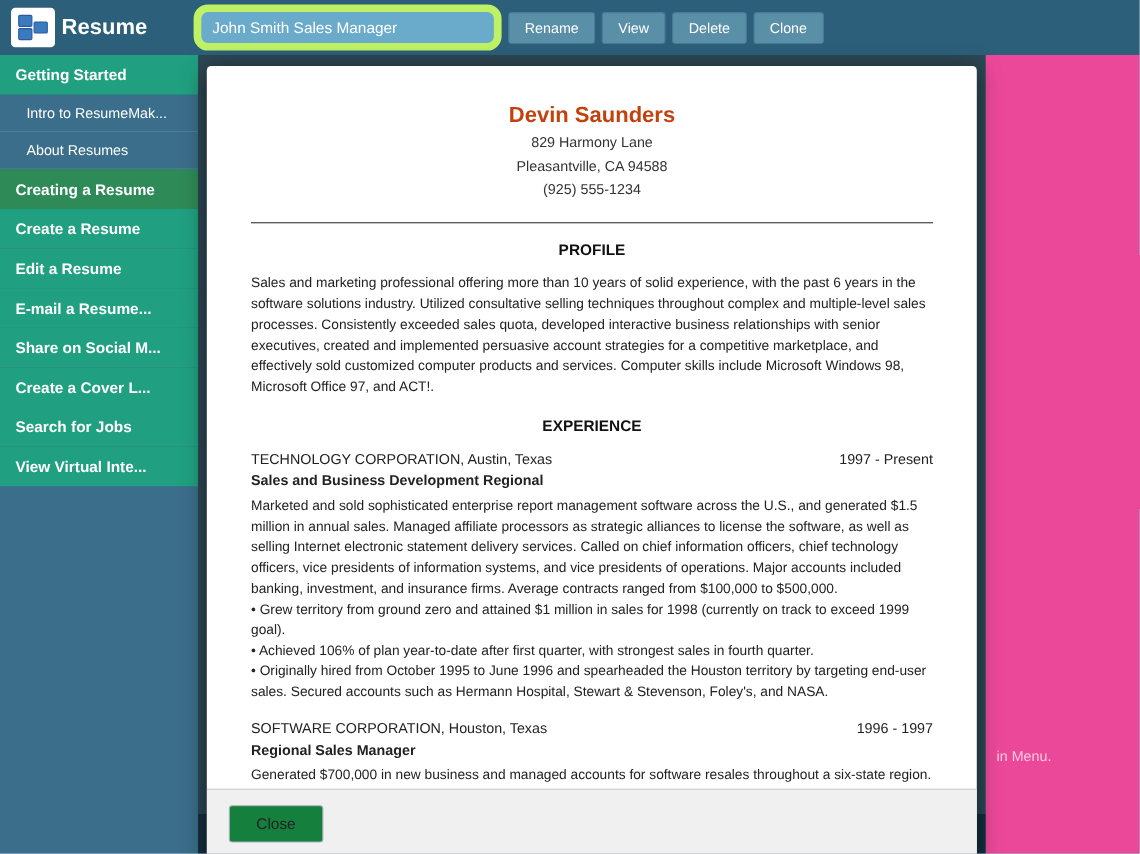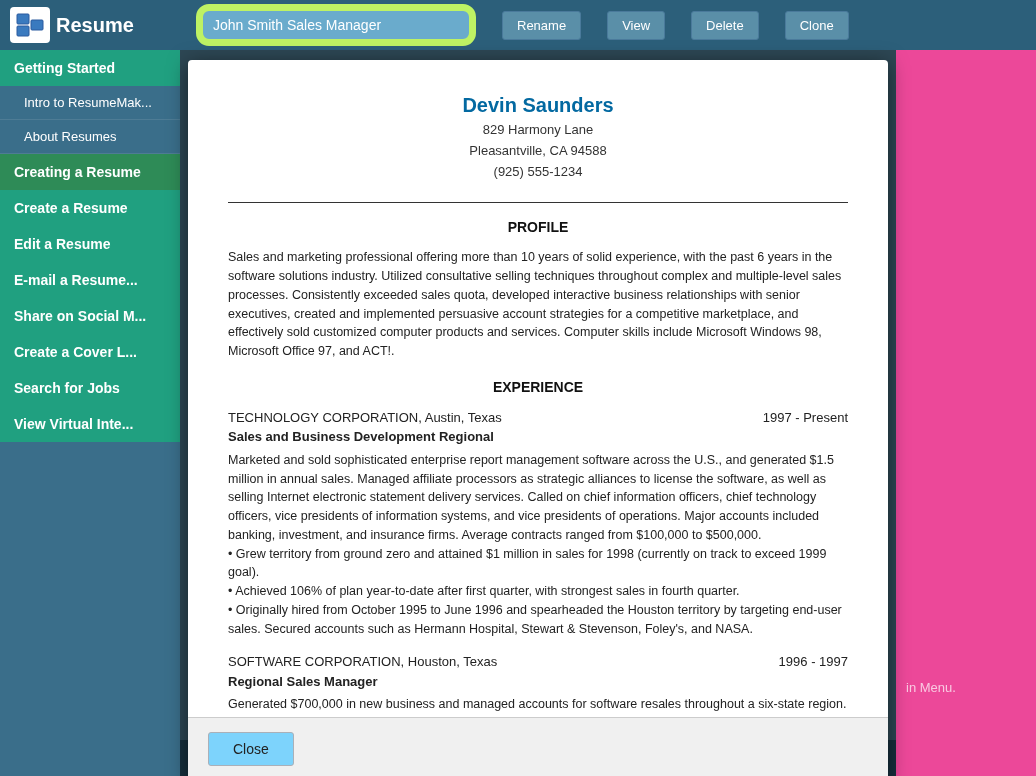--- a/index.html
+++ b/index.html
@@ -12,21 +12,21 @@
       position: relative;
     }
 
     
     .top-bar {
       background: #2c5f7a;
       height: 50px;
       display: flex;
       align-items: center;
       padding: 0 10px;
-      gap: 26px;
+      gap: 6px;
       position: relative;
       z-index: 1;
     }
     .logo-area {
       display: flex;
       align-items: center;
       gap: 6px;
       color: white;
       font-size: 20px;
       font-weight: bold;
@@ -142,21 +142,21 @@
       border: 1px solid #6a9fc8;
     }
 
     .resume-header {
       text-align: center;
       margin-bottom: 20px;
     }
     .resume-name {
       font-size: 20px;
       font-weight: bold;
-      color: #0369a1;
+      color: #c2410c;
     }
     .resume-contact {
       font-size: 13px;
       color: #333;
       line-height: 1.6;
     }
     .resume-divider {
       border: none;
       border-top: 1px solid #333;
       margin: 14px 0;
@@ -182,21 +182,21 @@
     .exp-desc { font-size: 12.5px; margin-top: 4px; line-height: 1.5; }
 
     .modal-footer {
       padding: 14px 20px;
       background: #f0f0f0;
       border-top: 1px solid #ccc;
       display: flex;
       justify-content: flex-start;
     }
     .close-btn {
-      background: #7dd3fc;
+      background: #15803d;
       border: 1px solid #aab0b8;
       padding: 8px 24px;
       font-size: 14px;
       cursor: pointer;
       border-radius: 3px;
       color: #222;
     }
 
     
     .bottom-tabs {

